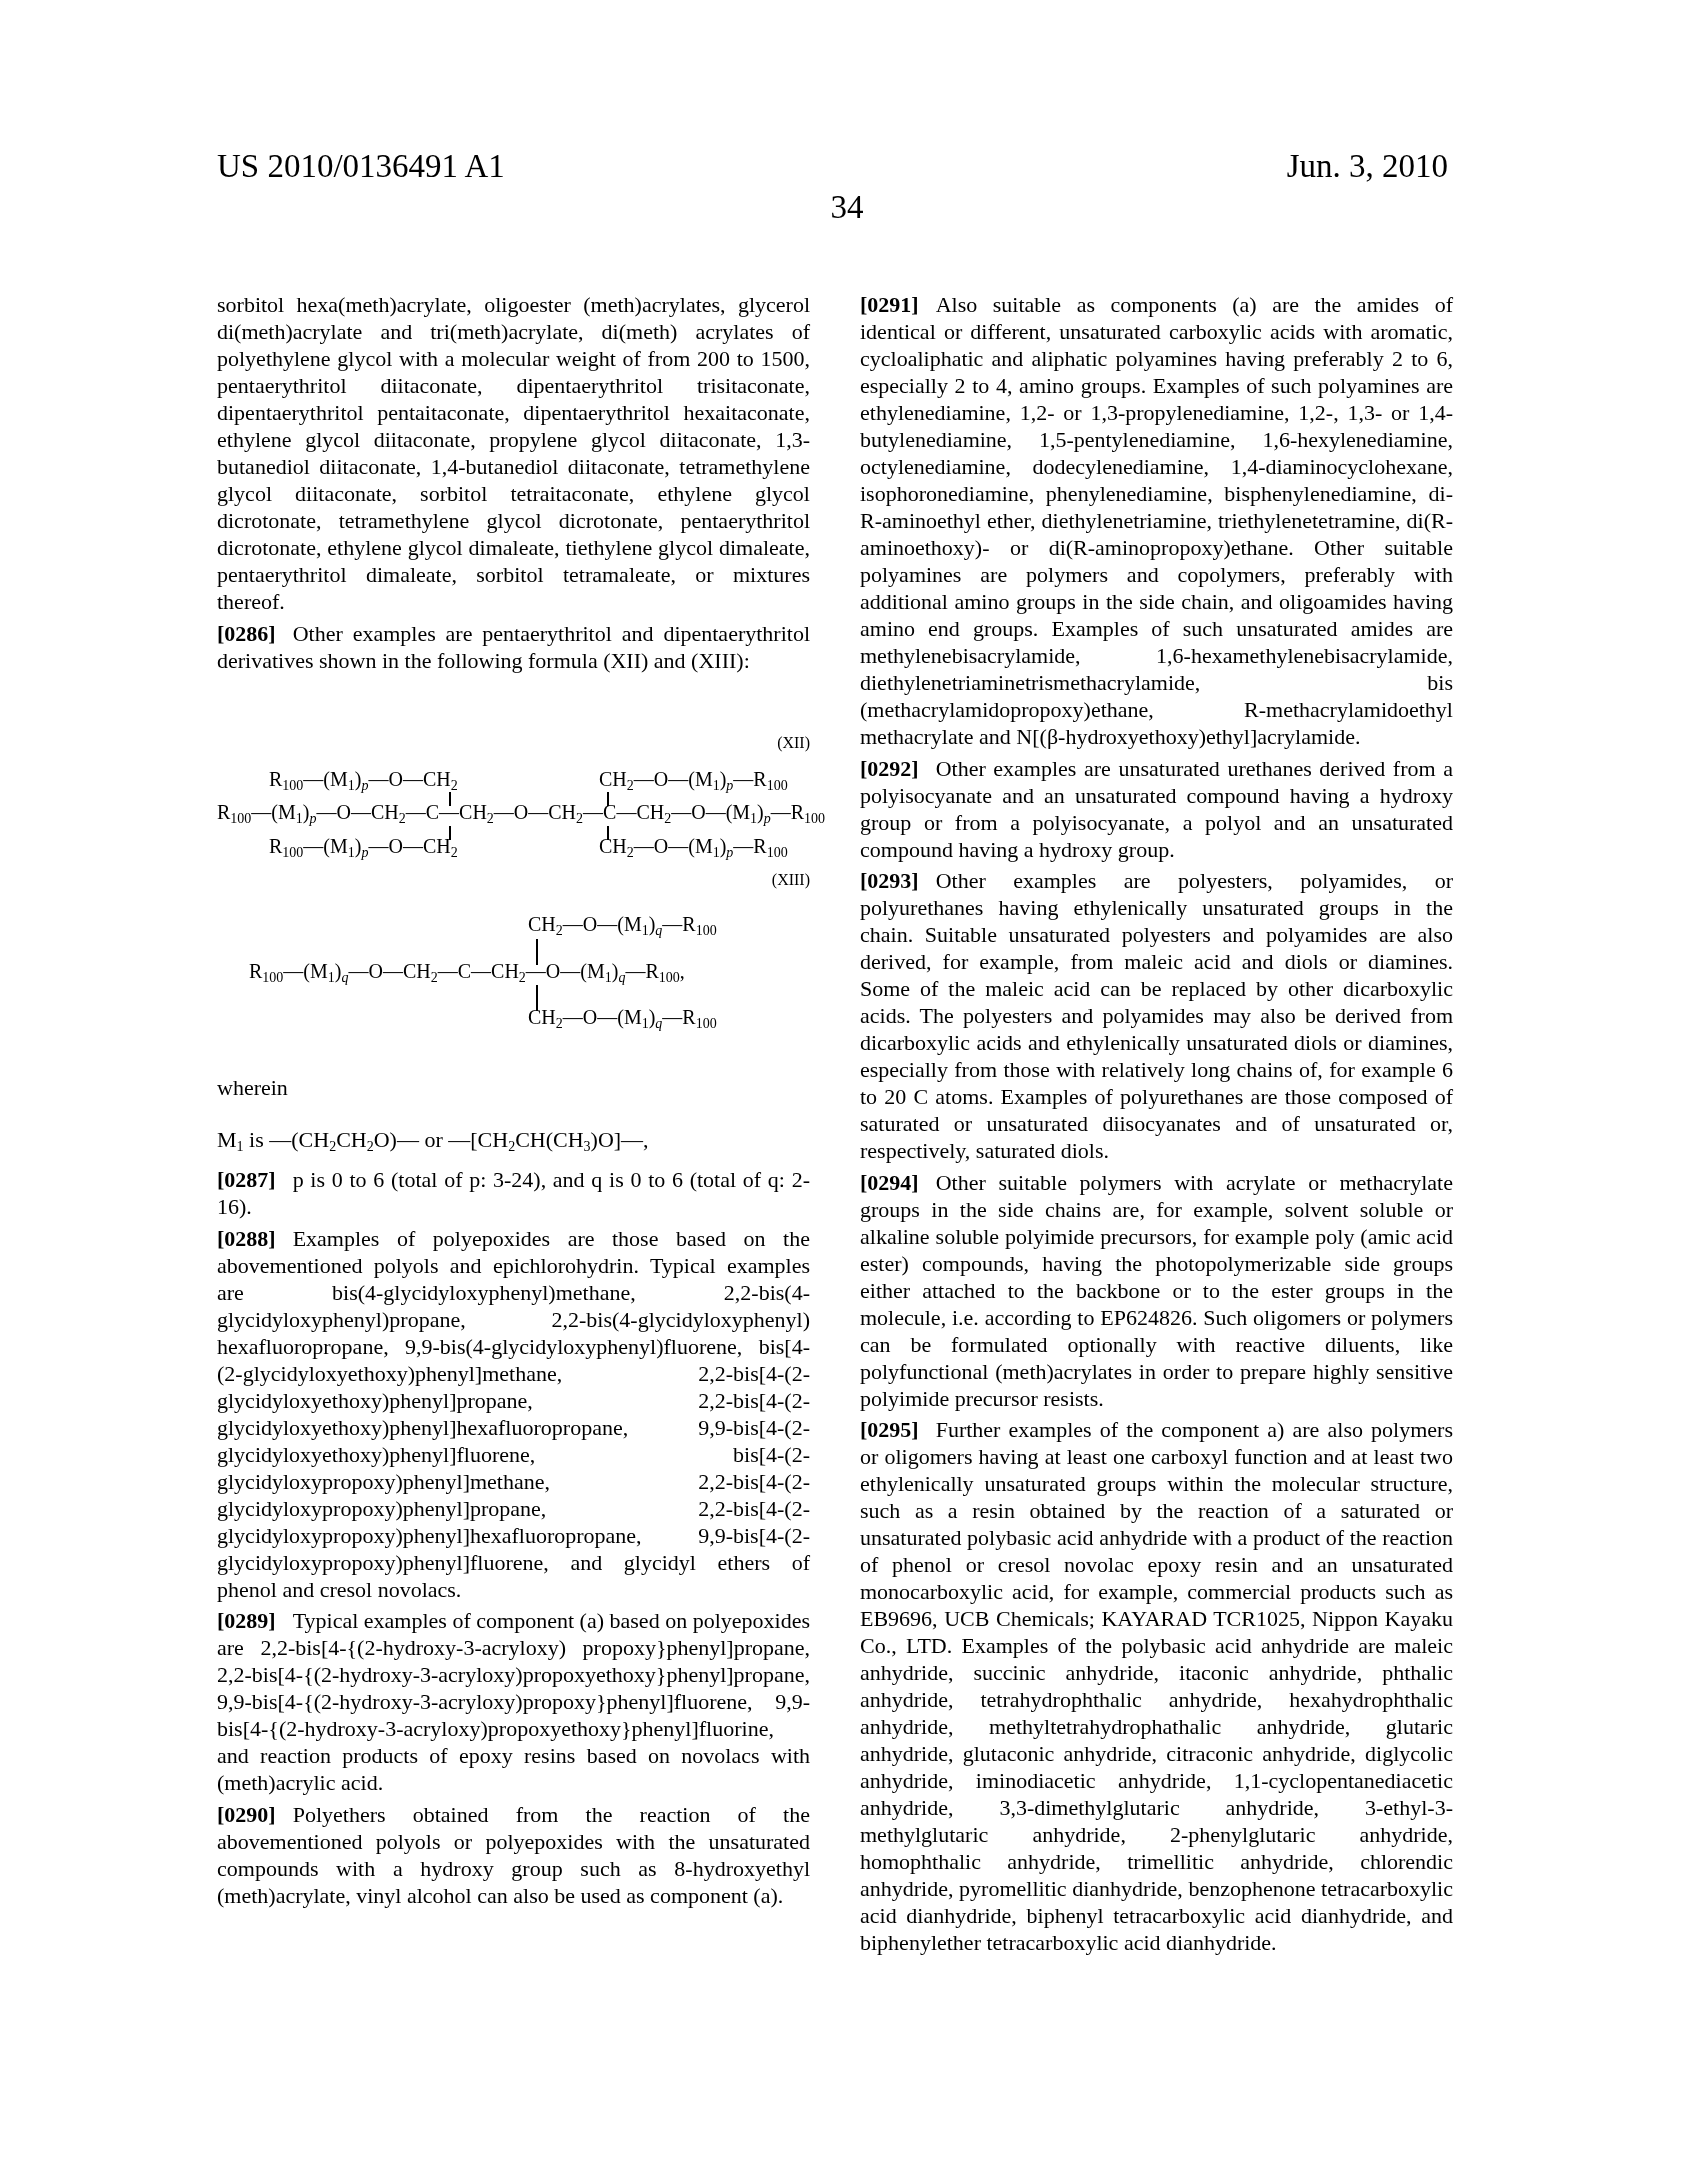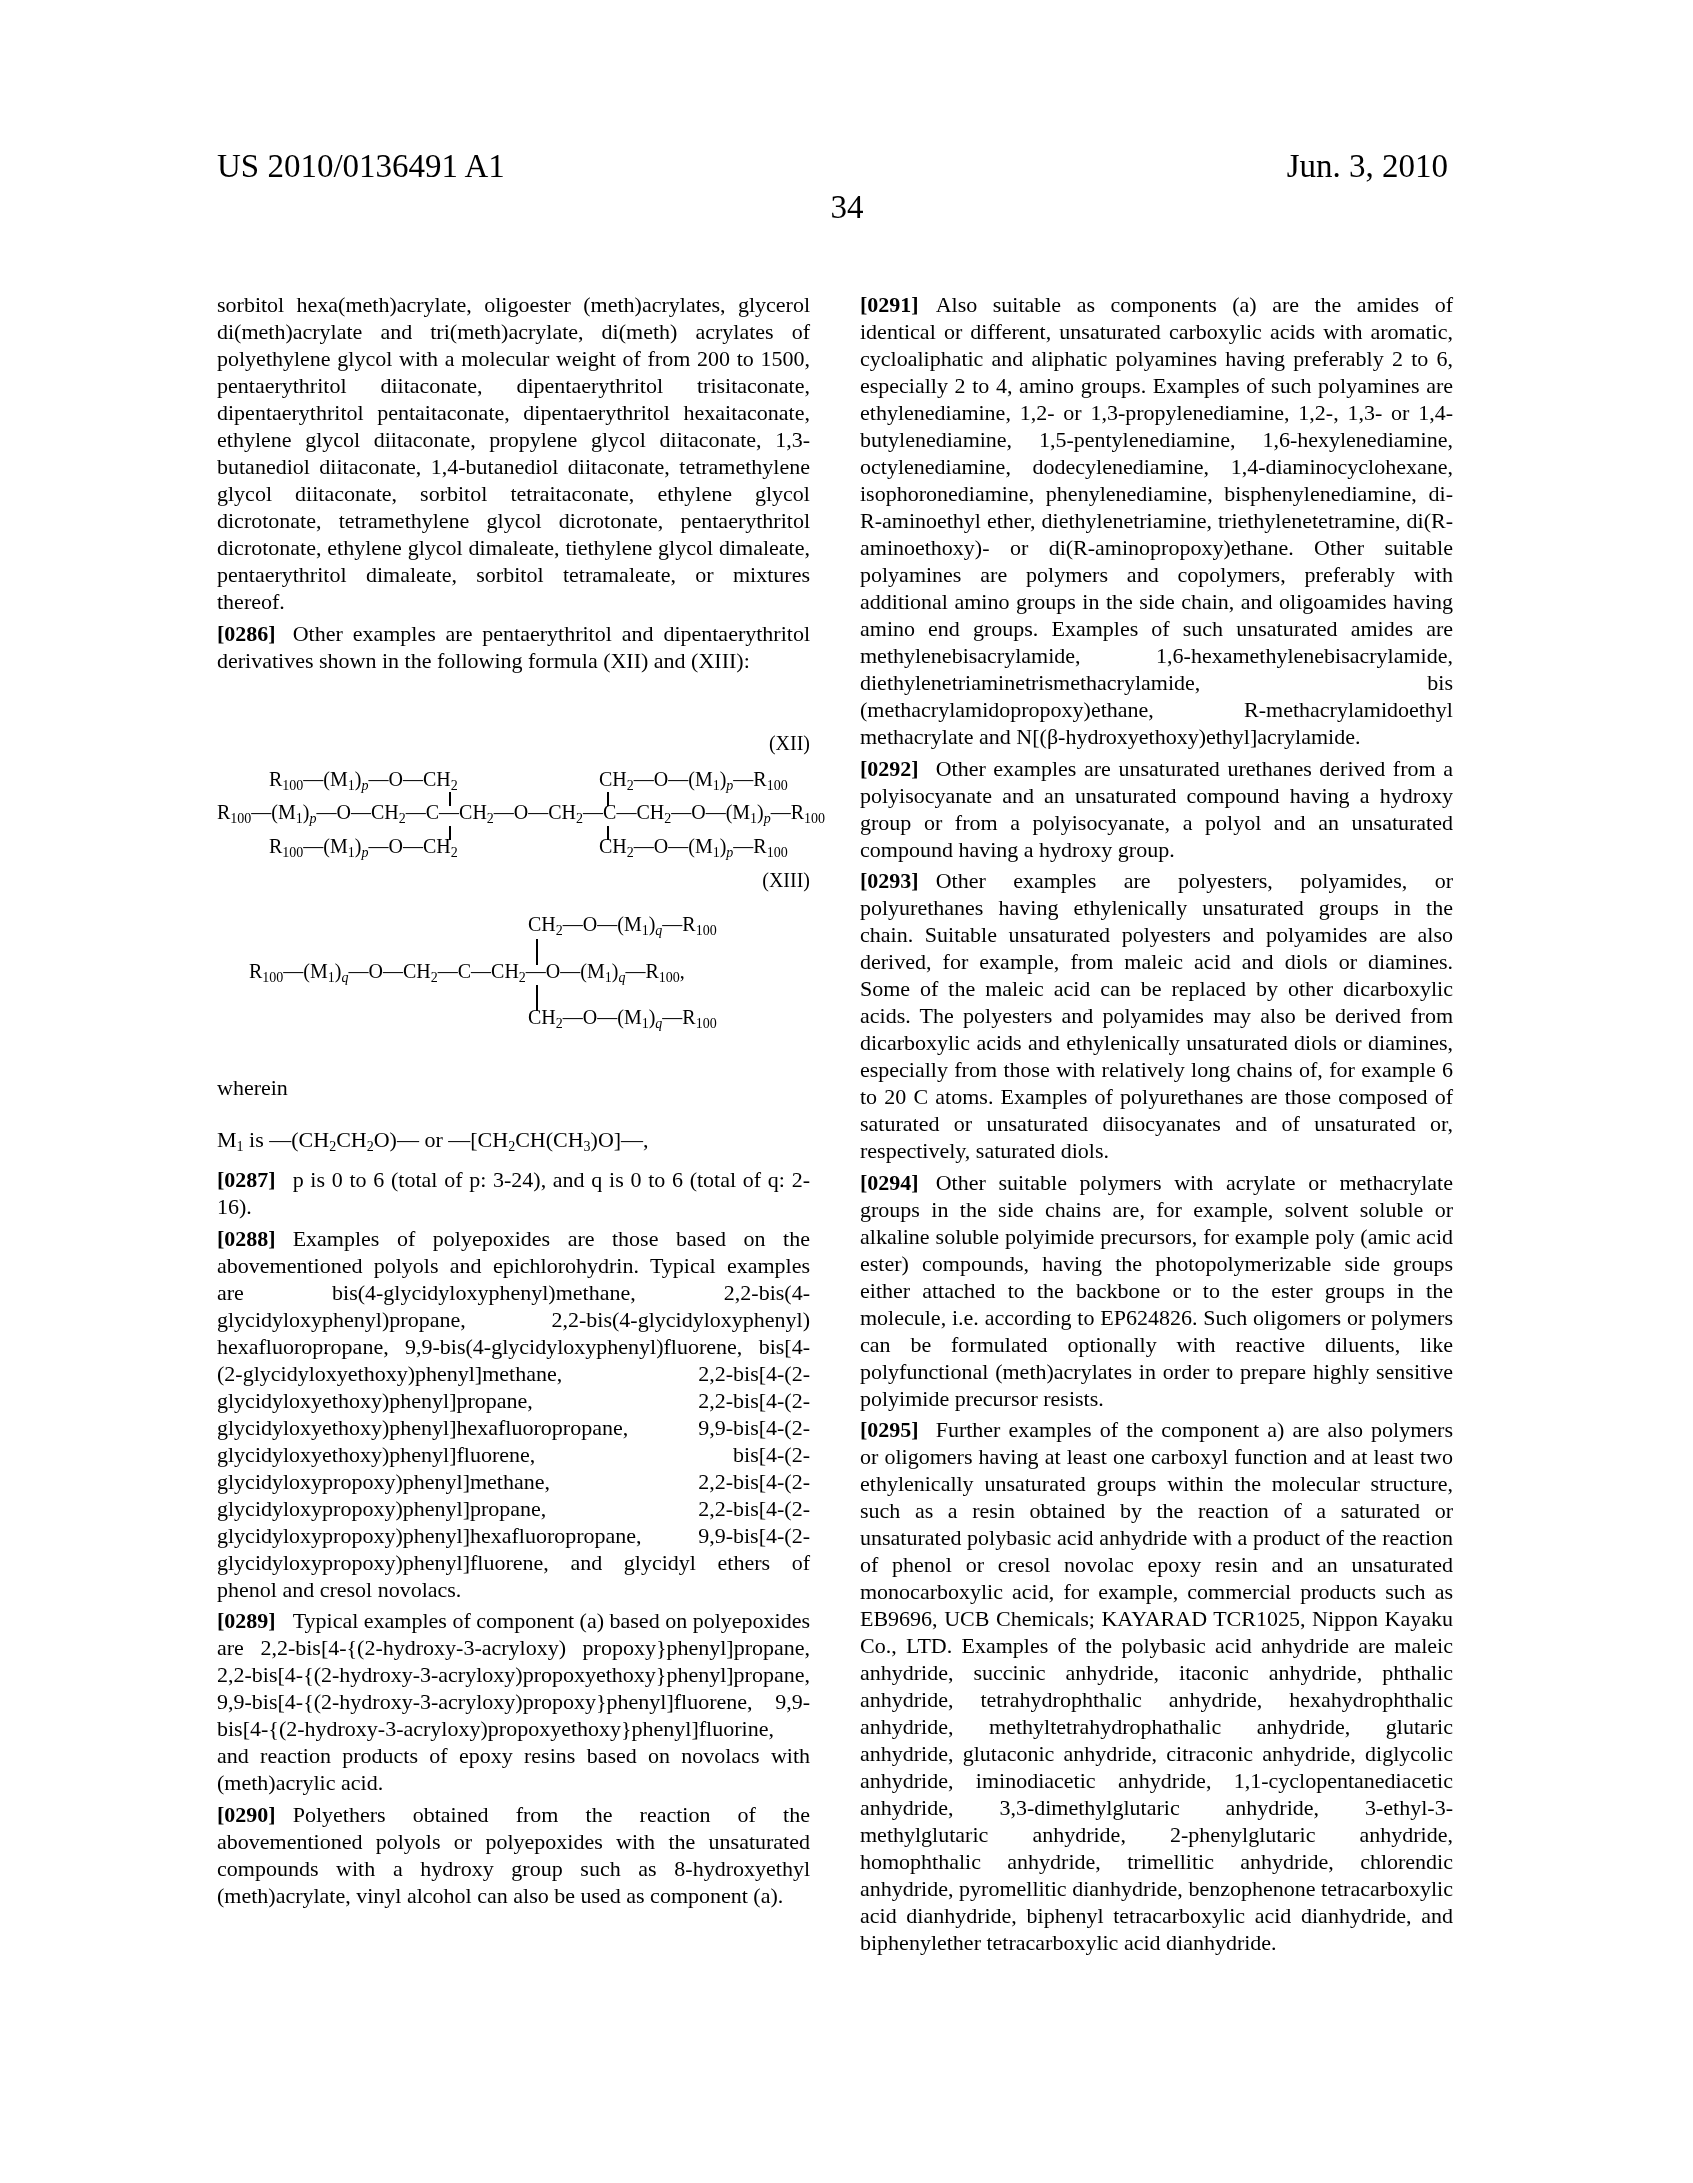--- a/index.html
+++ b/index.html
@@ -7,21 +7,21 @@
   .hdr { position: absolute; font-size: 33px; line-height: 37px; white-space: nowrap; }
   #hdr-left { left: 217px; top: 148px; }
   #hdr-right { right: 246px; top: 148px; }
   #hdr-page { left: 0; right: 0; top: 189px; text-align: center; }
   .col { position: absolute; font-size: 22px; line-height: 27px; text-align: justify; hyphens: none; }
   #col-left { left: 217px; top: 291px; width: 593px; }
   #col-right { left: 860px; top: 291px; width: 593px; }
   p { margin: 0 0 4.6px 0; }
   .pnum { font-weight: bold; margin-right: 17px; }
   .formula { position: relative; font-size: 20px; line-height: 22.5px; white-space: nowrap; }
-  .flabel { text-align: right; font-size: 20px; }
+  .flabel { text-align: right; font-size: 16px; }
   .frow { position: absolute; white-space: nowrap; }
   .vbar { position: absolute; width: 2px; background: #000; }
   sub { font-size: 14px; vertical-align: -4px; line-height: 0; }
   .it { font-style: italic; }
   .defs { font-size: 22px; line-height: 27px; }
   .defline { margin: 0 0 13.2px 0; text-align: left; }
 </style>
 </head>
 <body>
 

